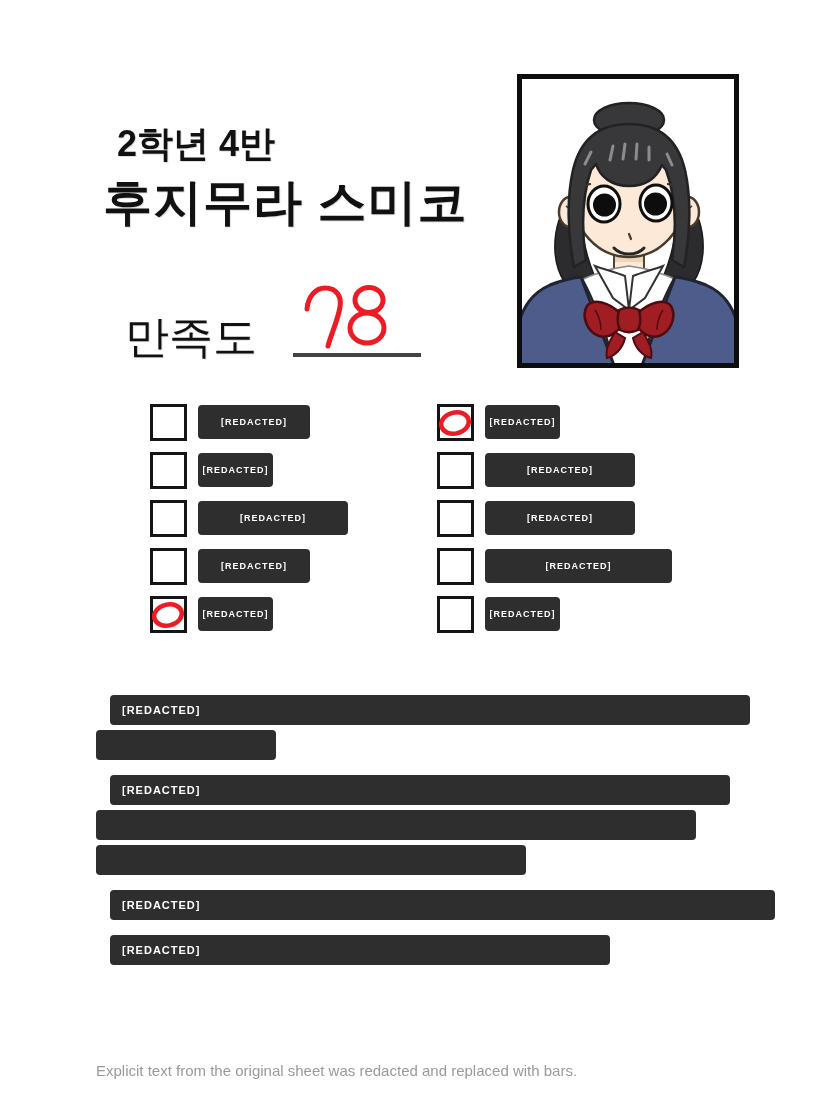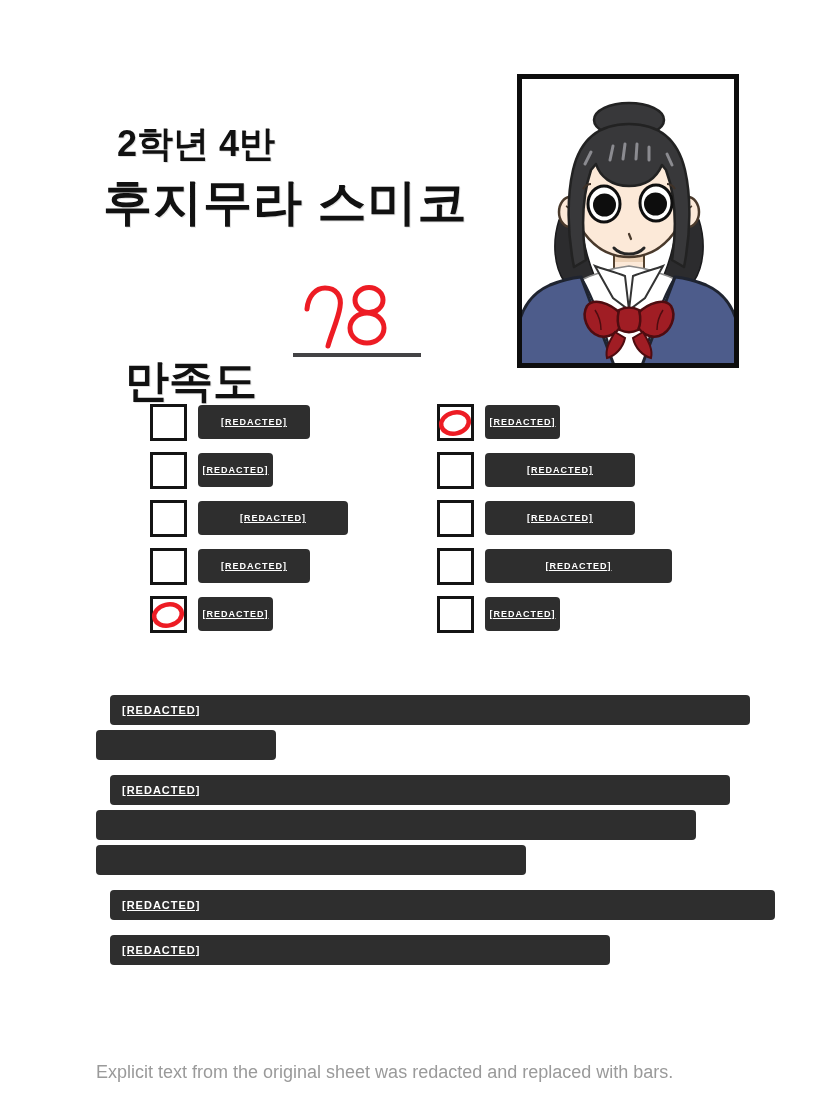--- a/index.html
+++ b/index.html
@@ -9,48 +9,48 @@
   
   .class-label{position:absolute;left:117px;top:120px;font-size:36px;font-weight:700;
                text-shadow:1px 1px 0 rgba(0,0,0,.12);}
   .name{position:absolute;left:103px;top:162px;font-size:49px;font-weight:800;letter-spacing:1px;
         text-shadow:1px 1px 0 rgba(0,0,0,.12);margin-top:8px;}
 
   
   .photo{position:absolute;left:517px;top:74px;width:222px;height:294px;}
 
   
-  .score-label{position:absolute;left:125px;top:308px;font-size:44px;font-weight:700;
-               text-shadow:1px 1px 0 rgba(0,0,0,.12);margin-top:44px;}
+  .score-label{position:absolute;left:125px;top:308px;font-size:44px;font-weight:400;
+               text-shadow:1px 1px 0 rgba(0,0,0,.12);}
   .score-svg{position:absolute;left:298px;top:284px;}
   .score-underline{position:absolute;left:293px;top:353px;width:128px;height:4px;background:#434345;}
 
   
   .check-col{position:absolute;top:398px;display:flex;flex-direction:column;}
   .col-left{left:150px;}
   .col-right{left:437px;}
   .check-row{display:flex;align-items:center;height:48px;}
   .checkbox{position:relative;width:31px;height:31px;border:3px solid #141414;background:#fff;flex:none;}
   .red-mark{position:absolute;left:-4px;top:1px;}
   .check-label-bar{margin-left:11px;height:34px;background:#2e2e2e;border-radius:4px;
                    display:flex;align-items:center;justify-content:center;}
   .w75{width:75px}.w112{width:112px}.w150{width:150px}.w187{width:187px}
-  .redact-tag{color:#fff;font-size:9px;font-weight:700;letter-spacing:1px;white-space:nowrap;overflow:hidden;text-decoration:underline;}
+  .redact-tag{color:#fff;font-size:9px;font-weight:700;letter-spacing:1px;white-space:nowrap;overflow:hidden;}
 
   
   .notes{position:absolute;left:96px;top:690px;width:672px;}
   .note-par{margin-bottom:15px;}
   .redact-line{height:30px;margin:5px 0;background:#2e2e2e;border-radius:4px;
                display:flex;align-items:center;padding-left:12px;box-sizing:border-box;}
   .indent{margin-left:14px;}
   .lw640{width:640px}.lw180{width:180px}.lw620{width:620px}.lw600{width:600px}
   .lw430{width:430px}.lw665{width:665px}.lw500{width:500px}
   .redact-line .redact-tag{font-size:11px;}
 
-  .redaction-note{position:absolute;left:96px;top:1062px;font-size:18px;color:#9a9a9a;}
+  .redaction-note{position:absolute;left:96px;top:1062px;font-size:15px;color:#9a9a9a;}
 </style>
 </head>
 <body>
 
 <div class="sheet">
 
   <div class="class-label">2학년 4반</div>
   <div class="name">후지무라 스미코</div>
 
   <div class="photo">

